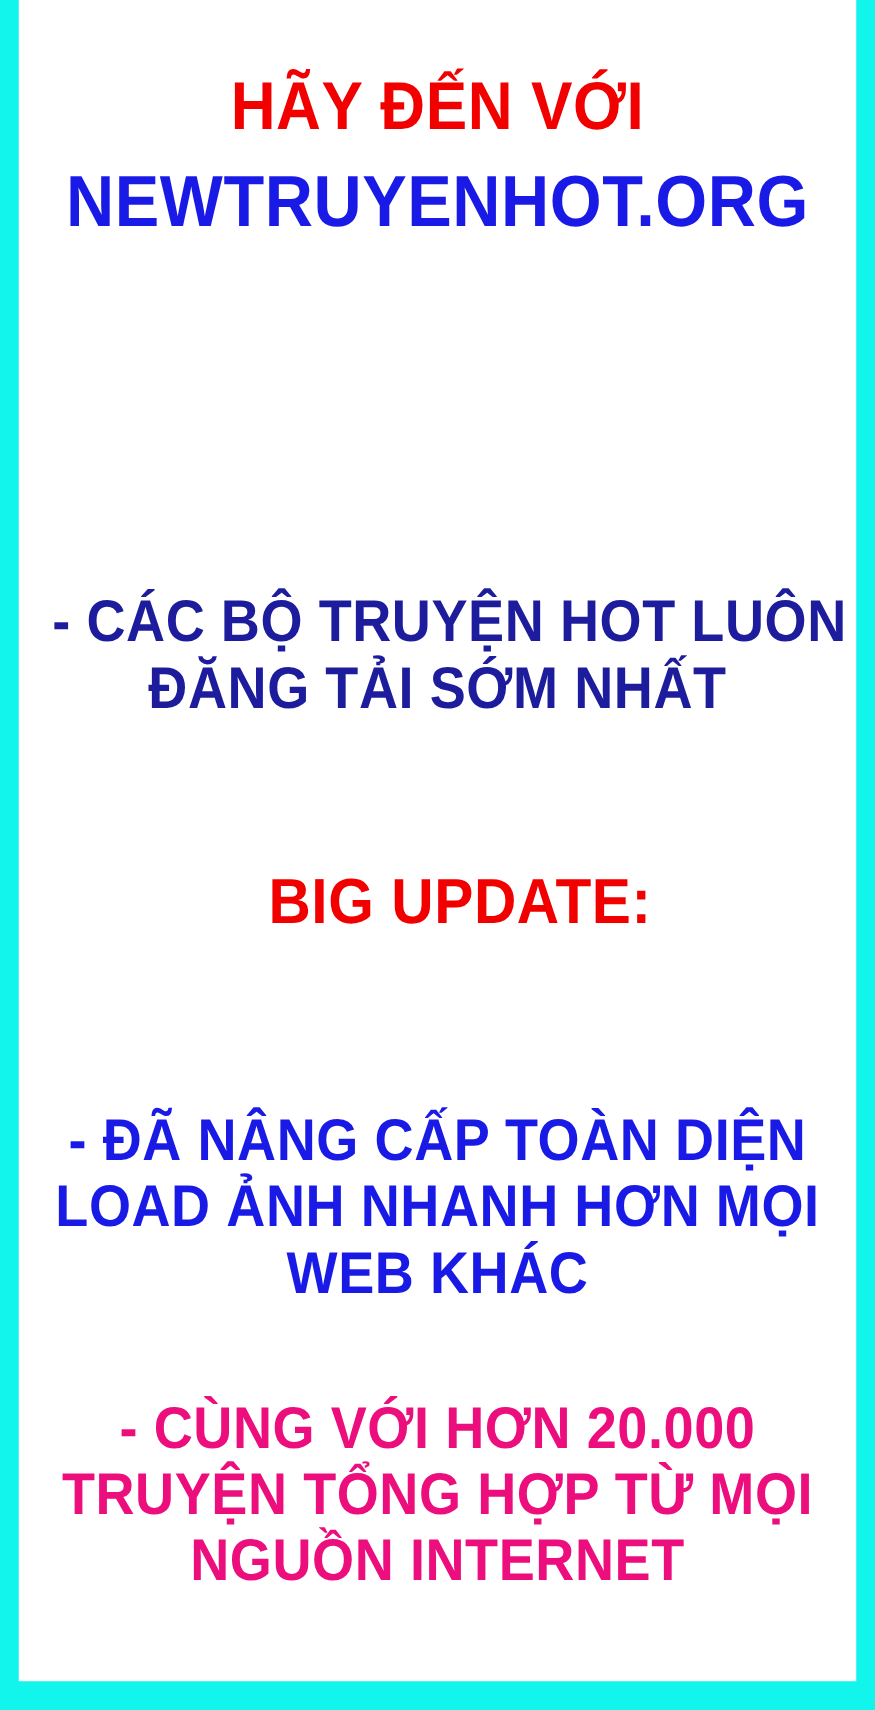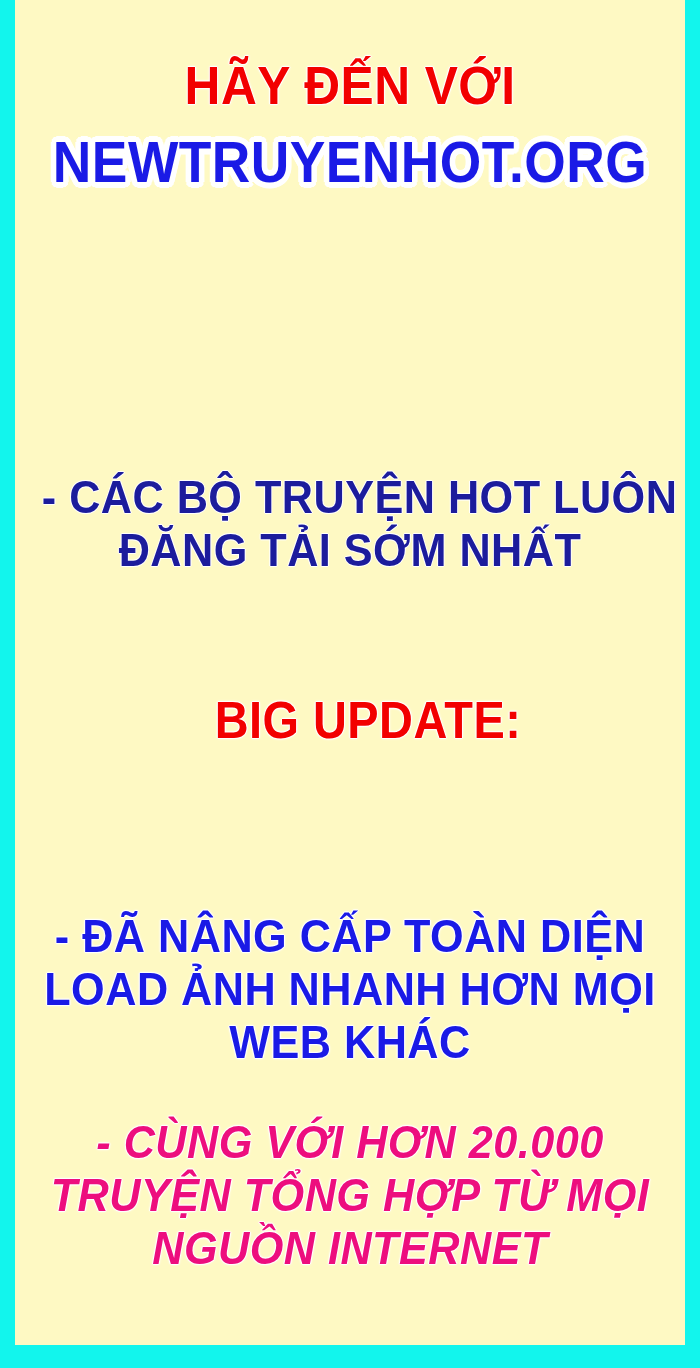--- a/index.html
+++ b/index.html
@@ -22,21 +22,21 @@
     background: #12F5ED;
     box-sizing: border-box;
     padding: 0 15px 23px 15px;
   }
 
   
   #panel {
     position: relative;
     width: 100%;
     height: 100%;
-    background: #fef9c3;
+    background: #ffffff;
     box-sizing: border-box;
     display: flex;
     flex-direction: column;
     align-items: center;
     overflow: hidden;
   }
 
   .line {
     width: 100%;
     text-align: center;
@@ -105,22 +105,22 @@
 
   
   .block { position: absolute; left: 0; right: 0; }
 
   #blk-headline        { top: 58px;  }
   #blk-domain          { top: 133px; }
   #blk-note-fix        { top: 310px; }
   #blk-note-hot        { top: 473px; }
   #blk-bigupdate       { top: 695px; margin-left: 36px; }
   #blk-fix-load        { top: 782px; }
-  #blk-upgrade         { top: 888px; margin-top: 24px; }
-  #blk-count           { top: 1118px; font-style: italic; }
+  #blk-upgrade         { top: 888px; }
+  #blk-count           { top: 1118px; }
 
   .fs-head    { font-size: 54px; }
   .fs-domain  { font-size: 58px; }
   .fs-body    { font-size: 47px; }
   .fs-big     { font-size: 51px; }
 
   .gap-1 { margin-top: 6px; }
 </style>
 </head>
 <body>

